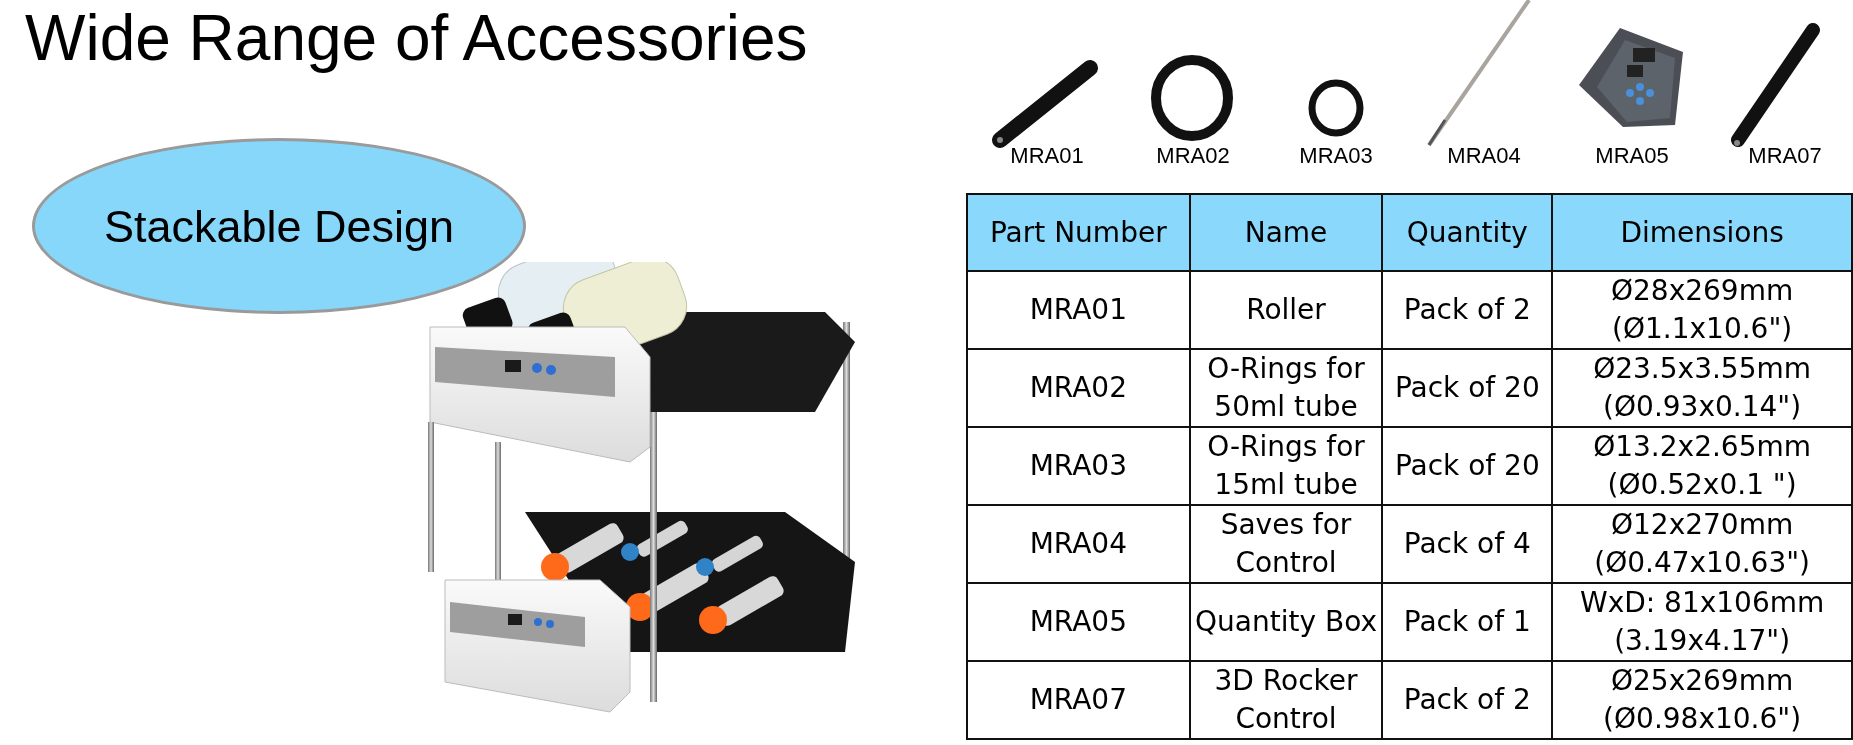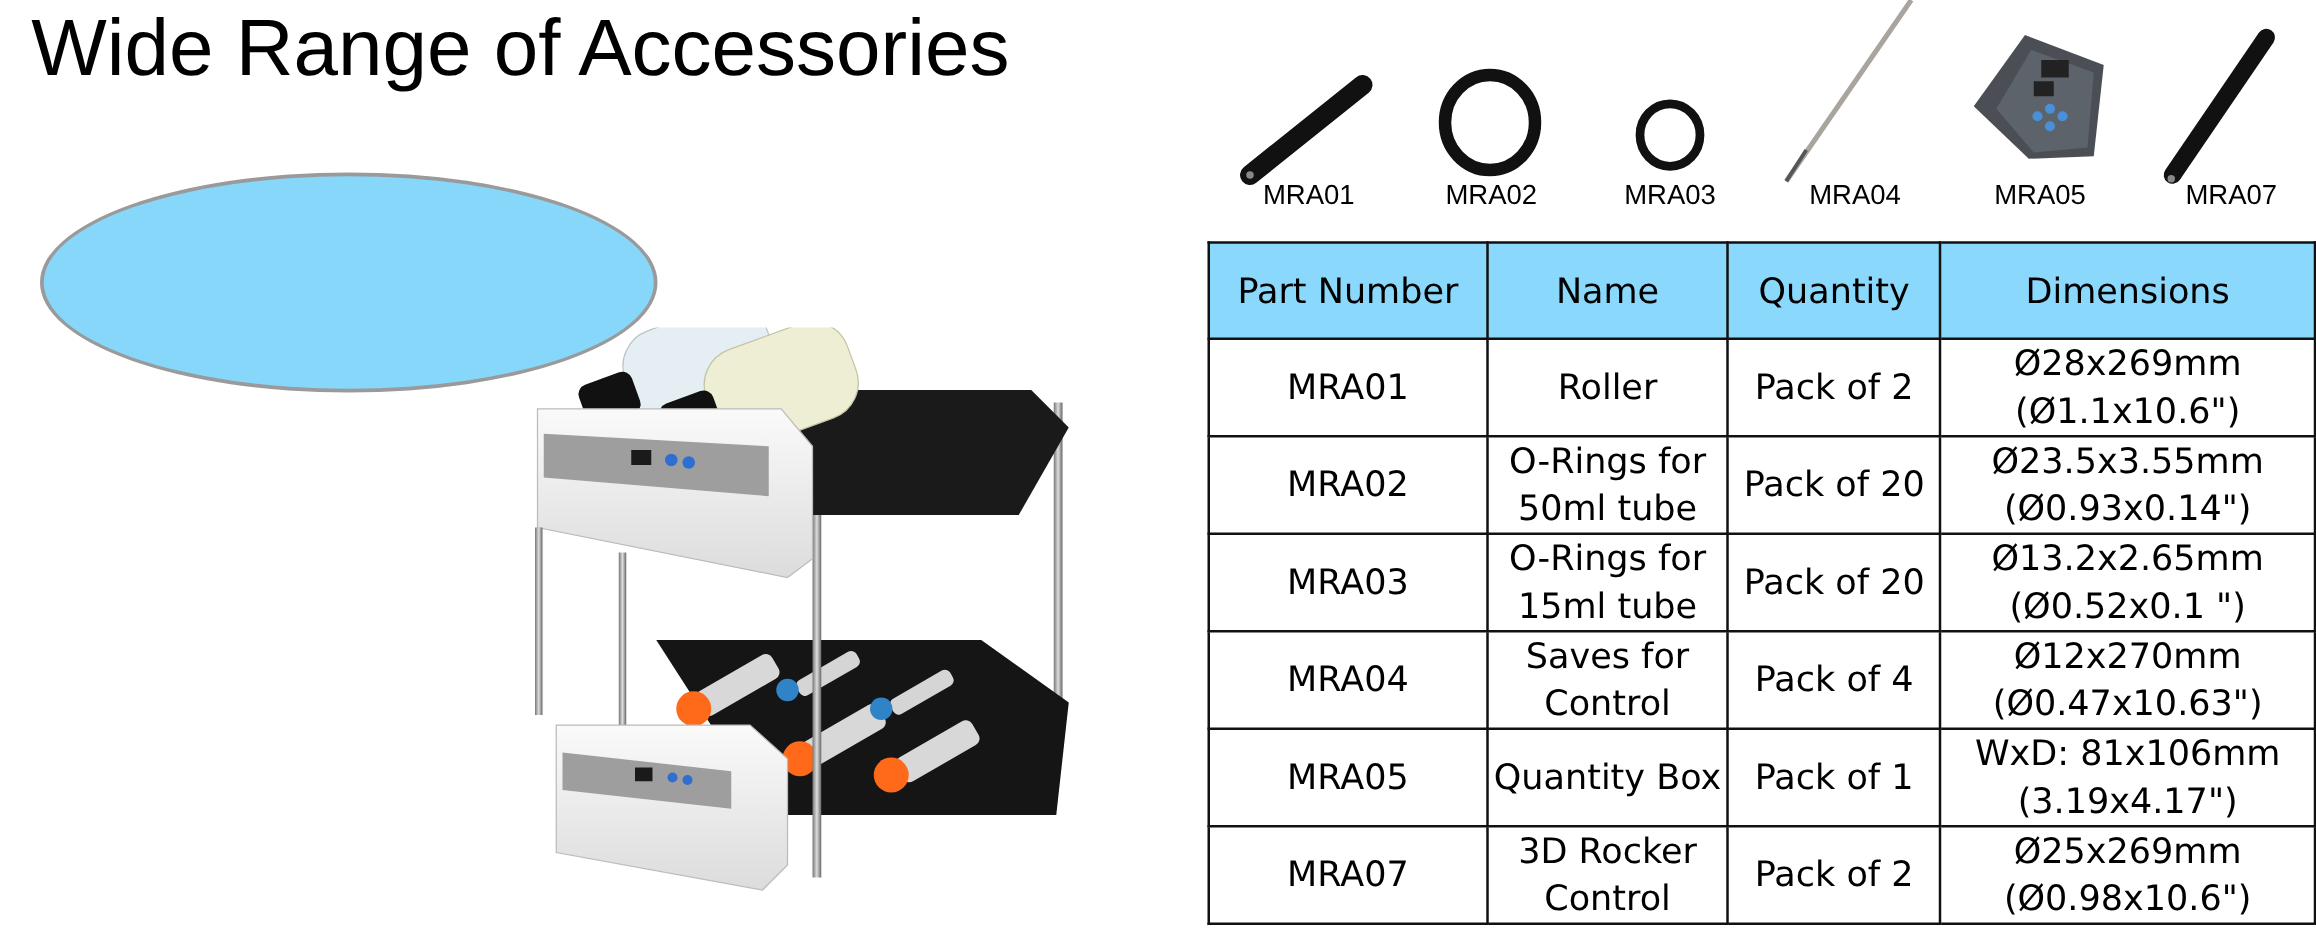--- a/index.html
+++ b/index.html
@@ -21,20 +21,21 @@
   table.spec td { height:76px; background:#fff; }
   .c1 { width:221px; } .c2 { width:191px; } .c3 { width:168px; } .c4 { width:298px; }
   .two-line span { display:block; }
 </style>
 </head>
 <body>
 
 <div class="title">Wide Range of Accessories</div>
 
 <div class="ellipse">
+  <span>Stackable Design</span>
 </div>
 
 <svg class="roller-photo" viewBox="0 0 450 470">
   <defs>
     <linearGradient id="steel" x1="0" x2="1">
       <stop offset="0" stop-color="#777"></stop>
         <stop offset="0.5" stop-color="#ddd"></stop>
         <stop offset="1" stop-color="#666"></stop>
     </linearGradient>
     <linearGradient id="body" x1="0" y1="0" x2="0" y2="1">

